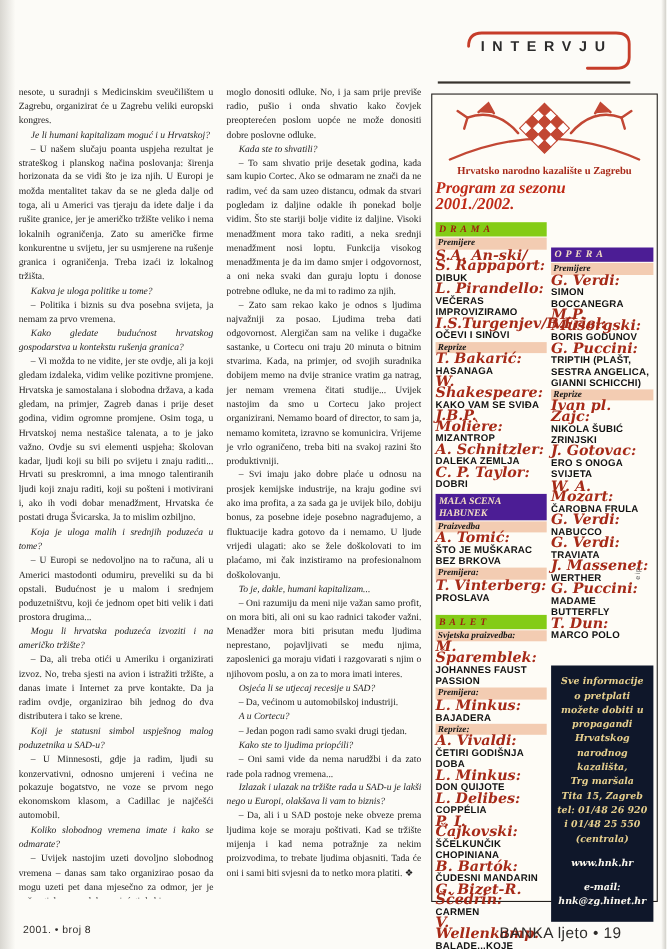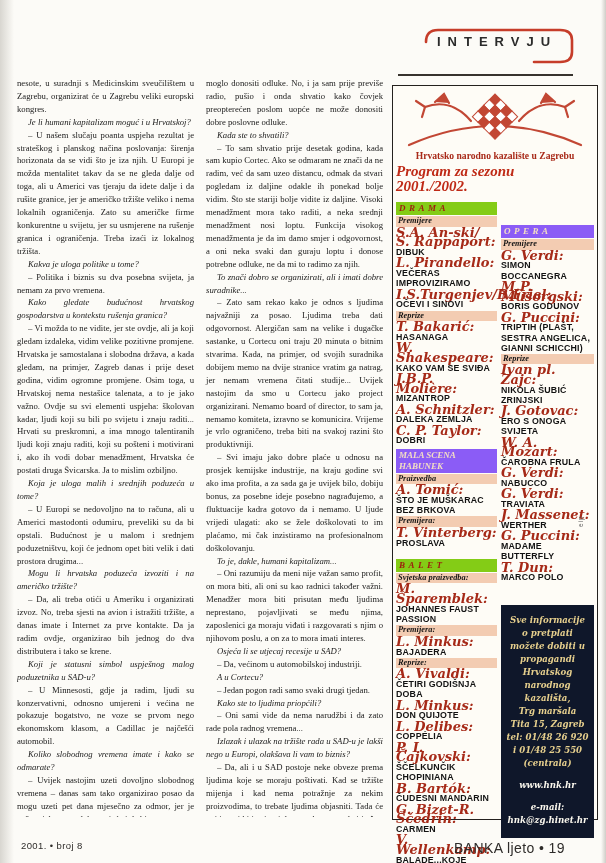--- a/index.html
+++ b/index.html
@@ -35,21 +35,21 @@
   .prog-title{color:#bf2a16;font-weight:bold;font-style:italic;
       font-size:15px;line-height:15px;margin-top:3px;}
   .ad-cols{display:flex;gap:4px;margin-top:5px;}
   .ad-col{width:101px;}
   .ad-col.right{width:93px;margin-top:23px;}
 
   .row-head{font-style:italic;font-weight:bold;font-size:9px;line-height:11px;
       padding:1px 3px;margin:3px 0 1px;}
   .row-head.spaced{letter-spacing:3.5px;}
   .row-head.pink{background:#84cc16;color:#9e1c0e;}
-  .row-head.red{background:#8b5cf6;color:#f3ddc4;}
+  .row-head.red{background:#4c1d95;color:#f3ddc4;}
   .row-sub{background:#f3ccb2;color:#161616;font-style:italic;font-weight:bold;
       font-size:8.4px;line-height:10.5px;padding:0 2px;margin:1px 0;}
   .row-author{color:#a62a18;font-style:italic;font-weight:bold;font-size:13px;line-height:9.8px;
       font-family:"DejaVu Serif",serif;}
   .row-title{color:#121212;font-weight:bold;font-size:8.8px;line-height:10.2px;
       font-family:"Liberation Sans",sans-serif;letter-spacing:0.2px;margin-bottom:1px;}
   .row-spacer{height:7px;}
 
   .info-box{background:#0f172a;margin-top:22px;padding:9px 2px 11px;text-align:center;}
   .info-line{color:#e6cf8d;font-style:italic;font-weight:bold;font-size:8.6px;line-height:13px;
@@ -94,21 +94,20 @@
         <p class="a">– Da, ali treba otići u Ameriku i organizirati izvoz. No, treba sjesti na avion i istražiti tržište, a danas imate i Internet za prve kontakte. Da ja radim ovdje, organizirao bih jednog do dva distributera i tako se krene.</p>
         <p class="q">Koji je statusni simbol uspješnog malog poduzetnika u SAD-u?</p>
         <p class="a">– U Minnesosti, gdje ja radim, ljudi su konzervativni, odnosno umjereni i većina ne pokazuje bogatstvo, ne voze se prvom nego ekonomskom klasom, a Cadillac je najčešći automobil.</p>
         <p class="q">Koliko slobodnog vremena imate i kako se odmarate?</p>
         <p class="a">– Uvijek nastojim uzeti dovoljno slobodnog vremena – danas sam tako organizirao posao da mogu uzeti pet dana mjesečno za odmor, jer je važno tjelesno se dobro osjećati da bi se</p>
       </div>
     <div class="col" id="col2">
         <p class="cont">moglo donositi odluke. No, i ja sam prije previše radio, pušio i onda shvatio kako čovjek preopterećen poslom uopće ne može donositi dobre poslovne odluke.</p>
         <p class="q">Kada ste to shvatili?</p>
         <p class="a">– To sam shvatio prije desetak godina, kada sam kupio Cortec. Ako se odmaram ne znači da ne radim, već da sam uzeo distancu, odmak da stvari pogledam iz daljine odakle ih ponekad bolje vidim. Što ste stariji bolje vidite iz daljine. Visoki menadžment mora tako raditi, a neka srednji menadžment nosi loptu. Funkcija visokog menadžmenta je da im damo smjer i odgovornost, a oni neka svaki dan guraju loptu i donose potrebne odluke, ne da mi to radimo za njih.</p>
-        <p class="q">To znači dobro se organizirati, ali i imati dobre suradnike...</p>
         <p class="a">– Zato sam rekao kako je odnos s ljudima najvažniji za posao. Ljudima treba dati odgovornost. Alergičan sam na velike i dugačke sastanke, u Cortecu oni traju 20 minuta o bitnim stvarima. Kada, na primjer, od svojih suradnika dobijem memo na dvije stranice vratim ga natrag, jer nemam vremena čitati studije... Uvijek nastojim da smo u Cortecu jako project organizirani. Nemamo board of director, to sam ja, nemamo komiteta, izravno se komunicira. Vrijeme je vrlo ograničeno, treba biti na svakoj razini što produktivniji.</p>
         <p class="a">– Svi imaju jako dobre plaće u odnosu na prosjek kemijske industrije, na kraju godine svi ako ima profita, a za sada ga je uvijek bilo, dobiju bonus, za posebne ideje posebno nagrađujemo, a fluktuacije kadra gotovo da i nemamo. U ljude vrijedi ulagati: ako se žele doškolovati to im plaćamo, mi čak inzistiramo na profesionalnom doškolovanju.</p>
         <p class="q">To je, dakle, humani kapitalizam...</p>
         <p class="a">– Oni razumiju da meni nije važan samo profit, on mora biti, ali oni su kao radnici također važni. Menadžer mora biti prisutan među ljudima neprestano, pojavljivati se među njima, zaposlenici ga moraju viđati i razgovarati s njim o njihovom poslu, a on za to mora imati interes.</p>
         <p class="q">Osjeća li se utjecaj recesije u SAD?</p>
         <p class="a">– Da, većinom u automobilskoj industriji.</p>
         <p class="q">A u Cortecu?</p>
         <p class="a">– Jedan pogon radi samo svaki drugi tjedan.</p>
         <p class="q">Kako ste to ljudima priopćili?</p>
         <p class="a">– Oni sami vide da nema narudžbi i da zato rade pola radnog vremena...</p>

